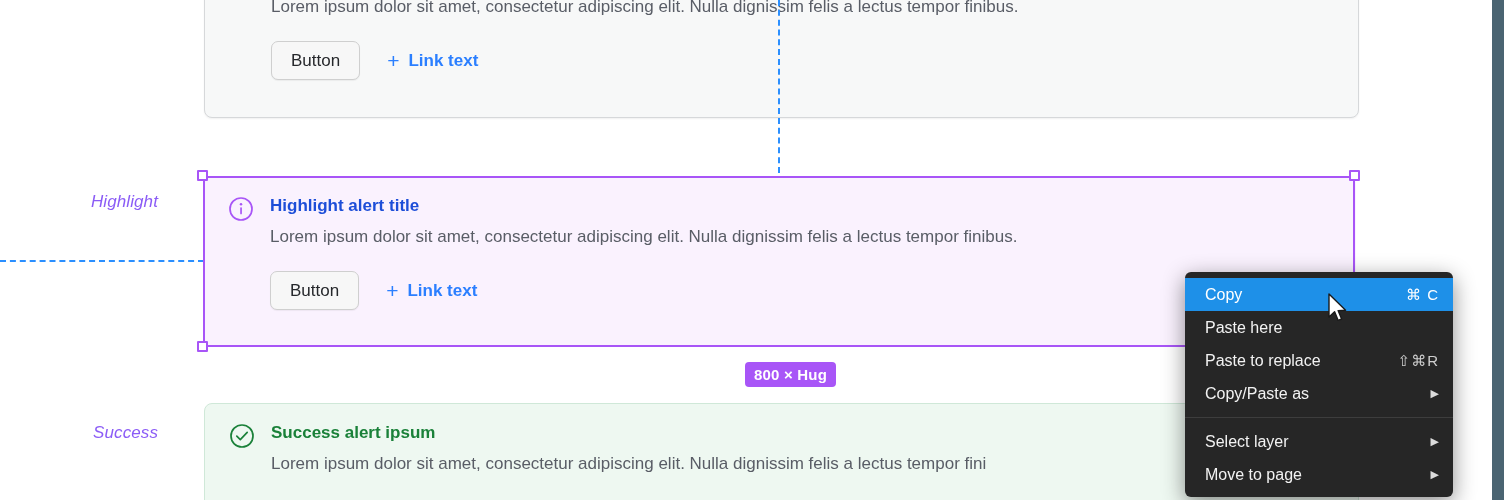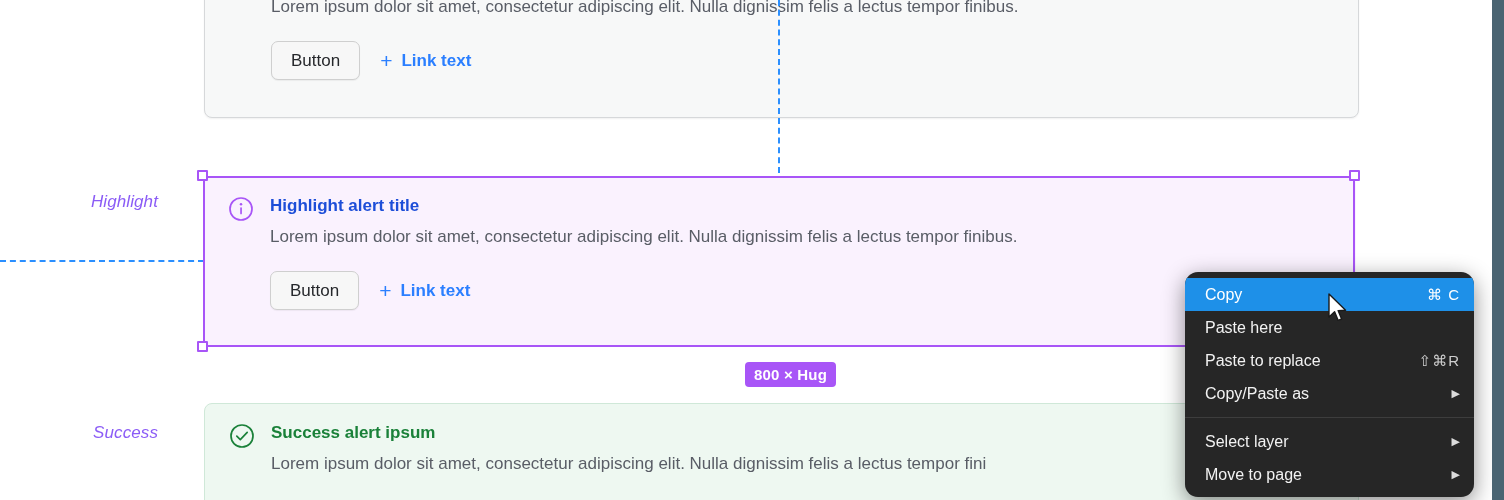--- a/index.html
+++ b/index.html
@@ -78,21 +78,21 @@
   .alert-text {
     font-size: 17px;
     color: #595d66;
     line-height: 24px;
     margin: 0;
     white-space: nowrap;
   }
   .alert-actions {
     display: flex;
     align-items: center;
-    gap: 20px;
+    gap: 27px;
     margin-top: 22px;
   }
   .btn {
     box-sizing: border-box;
     background: #f7f7f7;
     border: 1px solid #cfcfcf;
     border-radius: 7px;
     padding: 8px 19px;
     font-size: 17px;
     color: #26282c;
@@ -209,23 +209,23 @@
     width: 204px;
     height: 0;
     border-top: 2px dashed #2b8fff;
   }
 
   
   #context-menu {
     position: absolute;
     left: 1185px;
     top: 272px;
-    width: 289px;
+    width: 268px;
     background: #262626;
-    border-radius: 13px;
+    border-radius: 6px;
     padding: 6px 0 6px 0;
     box-shadow: 0 6px 22px rgba(0,0,0,.45);
     color: #f2f2f2;
     font-size: 16px;
     overflow: hidden;
   }
   .menu-item {
     position: relative;
     display: flex;
     align-items: center;

